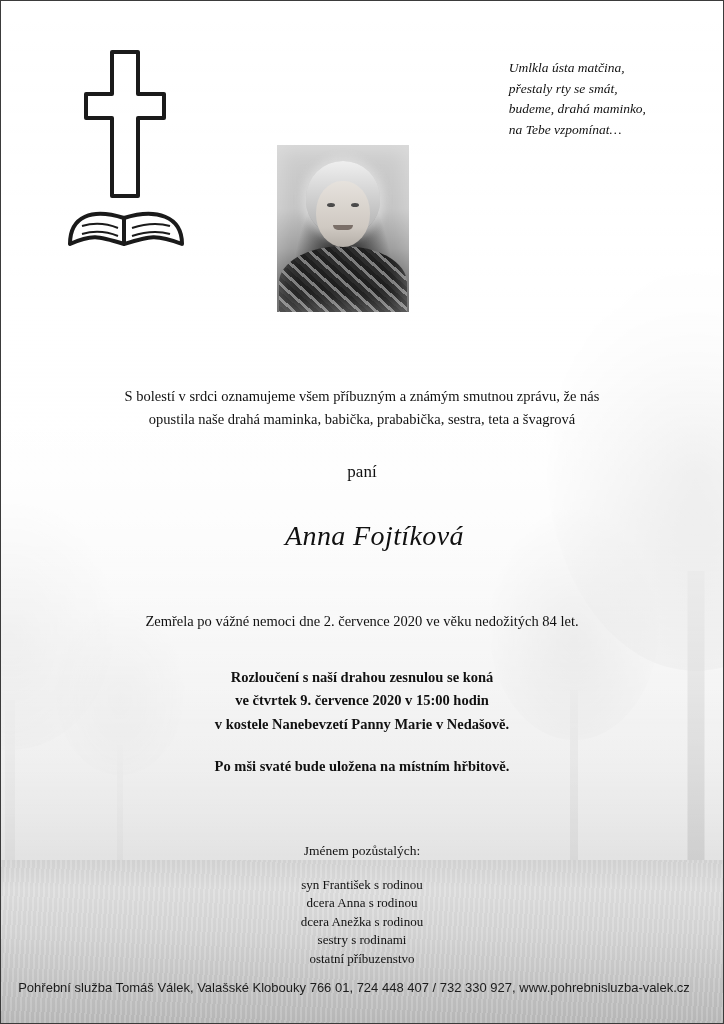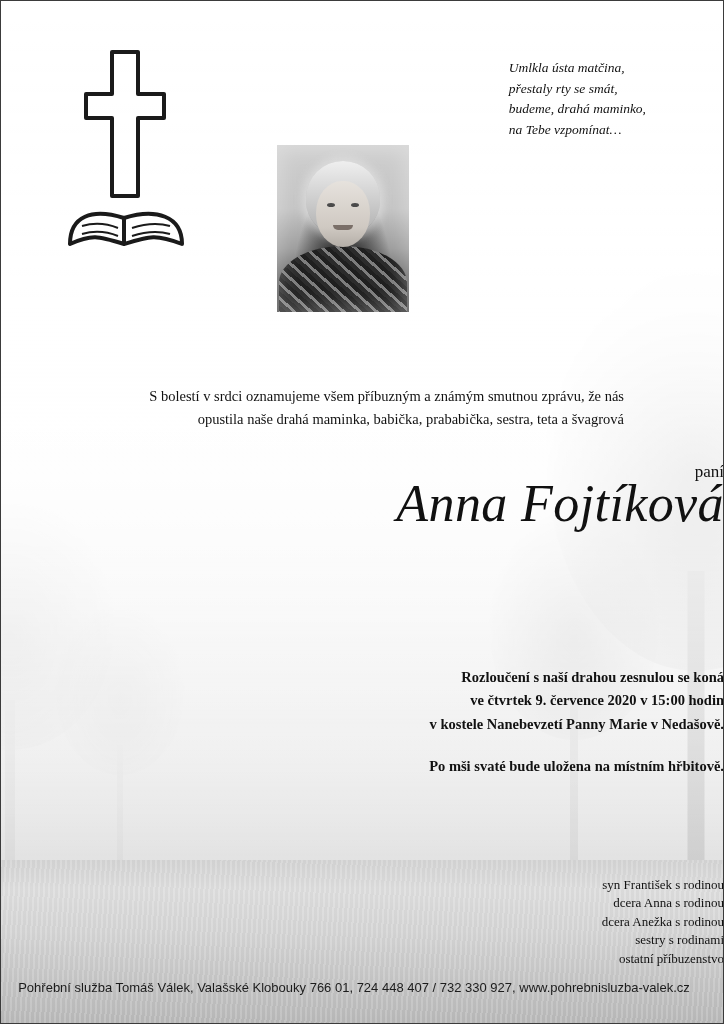--- a/index.html
+++ b/index.html
@@ -199,36 +199,36 @@
       #2a2a2a;
   }
   .portrait .vignette {
     position: absolute; inset: 0;
     box-shadow: inset 0 0 18px 6px rgba(255,255,255,.25);
   }
 
   .body-text {
     position: absolute;
     left: 0; right: 0;
-    text-align: right;
+    text-align: center;
   }
 
   .announce {
     top: 385px;
     font-size: 14.5px;
     line-height: 1.62;
     padding: 0 100px;
   }
   .pani {
     top: 462px;
     font-size: 17px;
   }
   .name {
-    top: 474px;
-    font-size: 52px;
+    top: 520px;
+    font-size: 28px;
     font-style: italic;
     letter-spacing: .4px;
     margin-left: 25px;
   }
   .died {
     top: 613px;
     font-size: 14.5px;
   }
   .farewell {
     top: 666px;
@@ -318,24 +318,26 @@
       <div class="face"></div>
       <div class="eye l"></div>
       <div class="eye r"></div>
       <div class="mouth"></div>
       <div class="vignette"></div>
     </div>
 
     <div class="body-text announce">S bolestí v srdci oznamujeme všem příbuzným a známým smutnou zprávu, že nás opustila naše drahá maminka, babička, prababička, sestra, teta a švagrová</div>
     <div class="body-text pani">paní</div>
     <div class="body-text name">Anna Fojtíková</div>
+    <div class="body-text died">Zemřela po vážné nemoci dne 2. července 2020 ve věku nedožitých 84 let.</div>
     <div class="body-text farewell">Rozloučení s naší drahou zesnulou se koná
 ve čtvrtek 9. července 2020 v 15:00 hodin
 v kostele Nanebevzetí Panny Marie v Nedašově.</div>
     <div class="body-text mass">Po mši svaté bude uložena na místním hřbitově.</div>
+    <div class="body-text onbehalf">Jménem pozůstalých:</div>
     <div class="body-text survivors">syn František s rodinou
 dcera Anna s rodinou
 dcera Anežka s rodinou
 sestry s rodinami
 ostatní příbuzenstvo</div>
 
     <div class="footer">Pohřební služba Tomáš Válek, Valašské Klobouky 766 01, 724 448 407 / 732 330 927, www.pohrebnisluzba-valek.cz</div>
   </div>
 
   <div class="page-border"></div>

